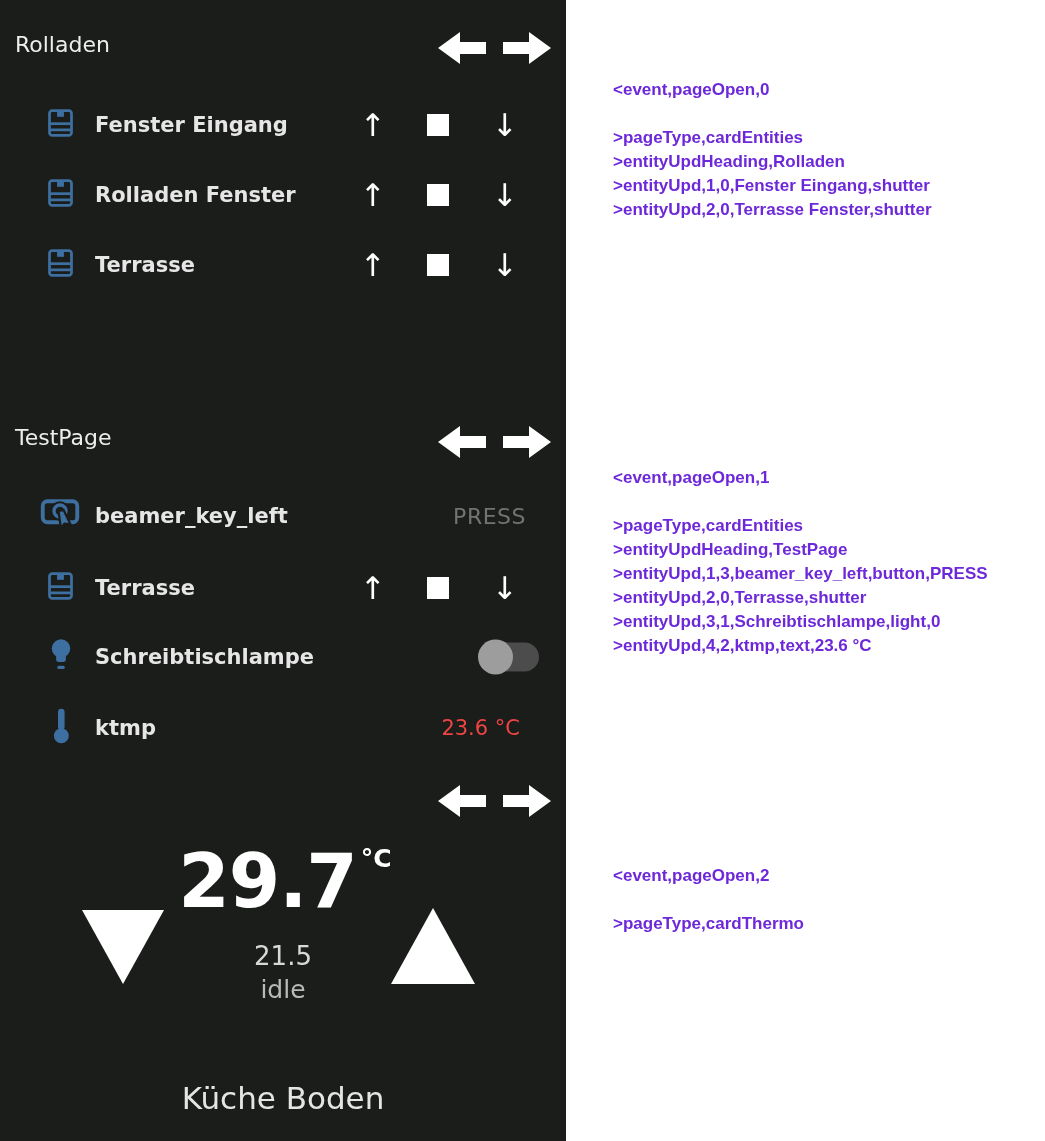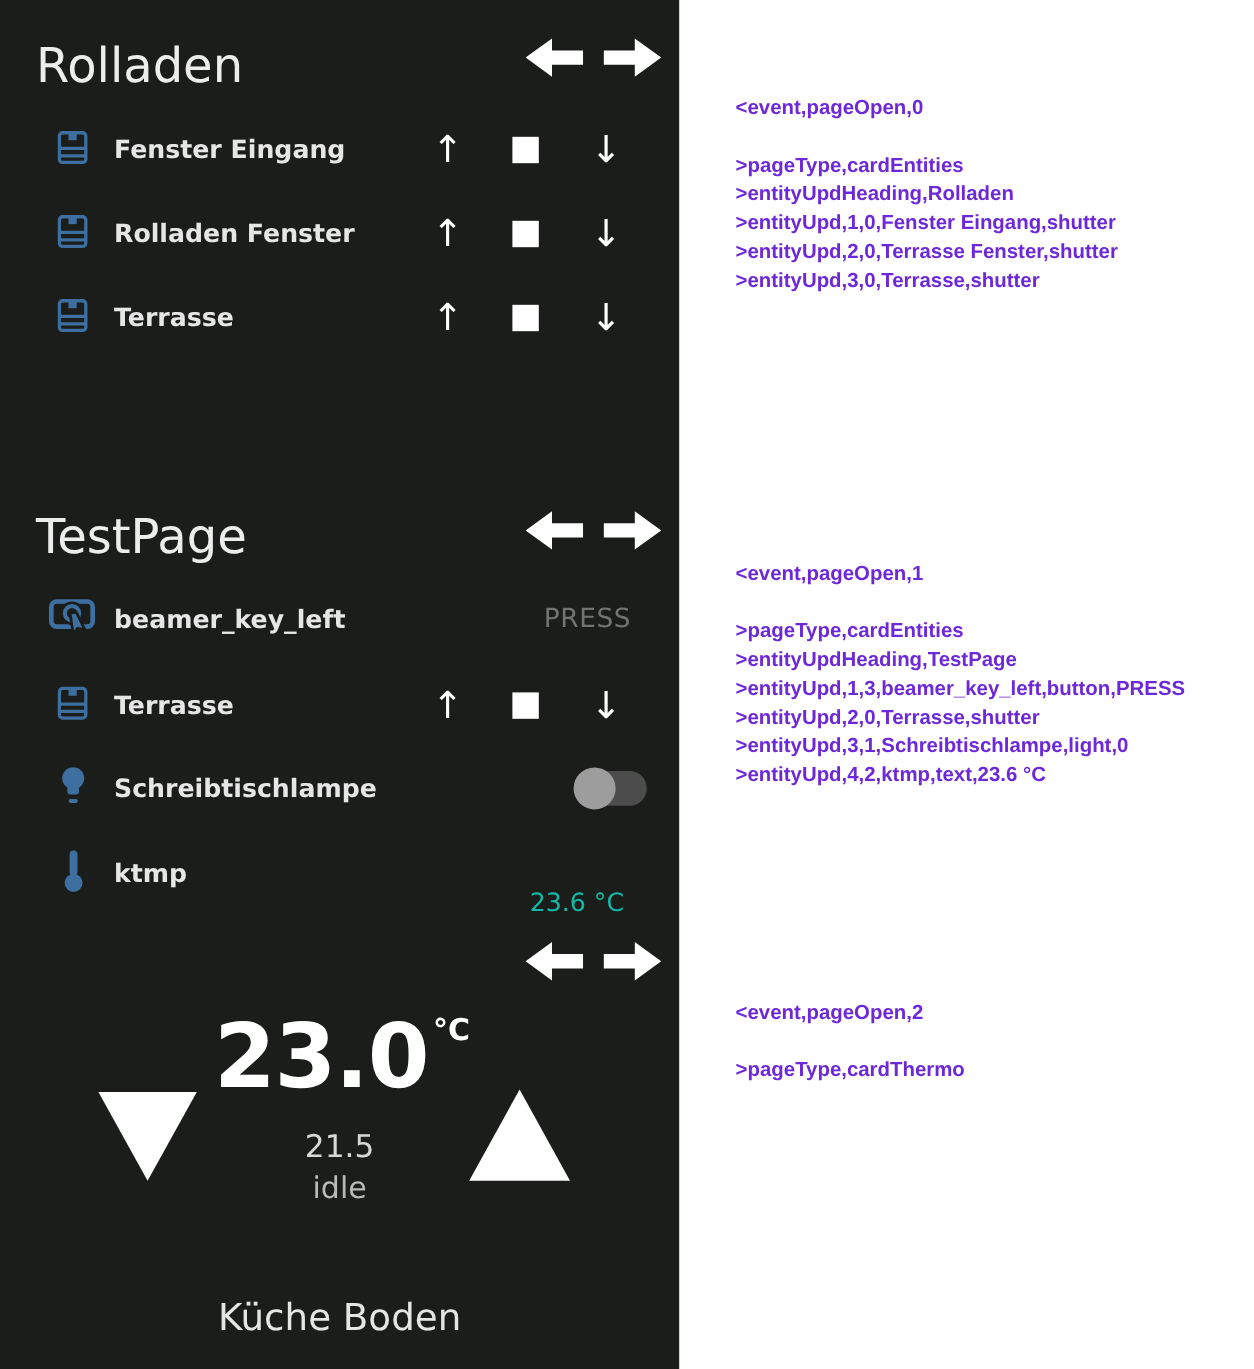--- a/index.html
+++ b/index.html
@@ -3,38 +3,38 @@
 <meta charset="utf-8">
 <style>
   html,body{margin:0;padding:0;background:#ffffff;width:1045px;height:1141px;overflow:hidden;
     font-family:"Liberation Sans",sans-serif;}
   .stage{position:relative;width:1045px;height:1141px;background:#ffffff;}
 
   
   .panel{position:absolute;left:0;top:0;width:566px;height:1141px;background:#1a1d19;
     font-family:"DejaVu Sans",sans-serif;color:#e8e8e8;}
   .card{position:absolute;left:0;width:566px;}
-  .card-heading{position:absolute;left:30px;font-size:40px;font-weight:400;color:#ededed;}
+  .card-heading{position:absolute;left:15px;font-size:22px;font-weight:400;color:#ededed;}
   .nav-arrows{position:absolute;display:flex;gap:17px;}
   .nav-arrow{width:48px;height:40px;cursor:pointer;}
   .nav-arrow svg{display:block;}
 
   .row{position:absolute;left:0;width:566px;height:70px;}
   .row .icon{position:absolute;left:44px;top:50%;transform:translateY(-50%);}
   .row .label{position:absolute;left:95px;top:50%;transform:translateY(-50%);
     font-size:21px;color:#e6e6e6;white-space:nowrap;font-weight:bold;}
   .ctl{position:absolute;top:50%;transform:translateY(-50%);color:#ffffff;text-align:center;}
   .ctl.up{left:352px;width:42px;font-size:31px;}
   .ctl.down{left:484px;width:42px;font-size:31px;}
   .stop-btn{position:absolute;left:427px;top:50%;transform:translateY(-50%);
     width:22px;height:22px;background:#ffffff;}
   .press{position:absolute;right:40px;top:50%;transform:translateY(-50%);
     font-size:22px;font-weight:500;color:#737373;letter-spacing:0.5px;}
   .value-text{position:absolute;right:46px;top:50%;transform:translateY(-50%);
-    font-size:21px;color:#14b8a6;white-space:nowrap;margin-top:24px;}
+    font-size:21px;color:#ef4444;white-space:nowrap;}
 
   
   .toggle{position:absolute;left:481px;top:50%;transform:translateY(-50%);
     width:58px;height:29px;border-radius:15px;background:#4c4c4c;cursor:pointer;}
   .toggle .knob{position:absolute;left:-3px;top:-3px;width:35px;height:35px;
     border-radius:50%;background:#9d9d9d;}
 
   
   .temp-big{position:absolute;left:0;top:838px;width:566px;text-align:center;white-space:nowrap;}
   .temp-big .num{font-size:74px;font-weight:700;color:#ffffff;letter-spacing:-1px;}
@@ -211,49 +211,48 @@
         </div>
         <div class="nav-arrow">
           <span><svg width="48" height="40" viewBox="0 0 48 40">
                 <polygon points="0,14 26,14 26,4 48,20 26,36 26,26 0,26" fill="#ffffff"></polygon>
               </svg></span>
         </div>
       </div>
     </div>
 
     <div class="temp-big">
-      <span class="num">23.0</span><span class="unit">°C</span>
+      <span class="num">29.7</span><span class="unit">°C</span>
     </div>
     <div class="tri-down"></div>
     <div class="tri-up"></div>
     <div class="target-temp">21.5</div>
     <div class="thermo-state">idle</div>
     <div class="thermo-title">Küche Boden</div>
   </div>
 
   <div class="log-block" style="top:78px;">
     <div class="log-line">&lt;event,pageOpen,0</div>
     <div class="log-gap"></div>
     <div class="log-line">&gt;pageType,cardEntities</div>
     <div class="log-line">&gt;entityUpdHeading,Rolladen</div>
     <div class="log-line">&gt;entityUpd,1,0,Fenster Eingang,shutter</div>
     <div class="log-line">&gt;entityUpd,2,0,Terrasse Fenster,shutter</div>
-    <div class="log-line">&gt;entityUpd,3,0,Terrasse,shutter</div>
   </div>
 
   <div class="log-block" style="top:466px;">
     <div class="log-line">&lt;event,pageOpen,1</div>
     <div class="log-gap"></div>
     <div class="log-line">&gt;pageType,cardEntities</div>
     <div class="log-line">&gt;entityUpdHeading,TestPage</div>
     <div class="log-line">&gt;entityUpd,1,3,beamer_key_left,button,PRESS</div>
     <div class="log-line">&gt;entityUpd,2,0,Terrasse,shutter</div>
     <div class="log-line">&gt;entityUpd,3,1,Schreibtischlampe,light,0</div>
     <div class="log-line">&gt;entityUpd,4,2,ktmp,text,23.6 °C</div>
   </div>
 
-  <div class="log-block" style="top:832px;">
+  <div class="log-block" style="top:864px;">
     <div class="log-line">&lt;event,pageOpen,2</div>
     <div class="log-gap"></div>
     <div class="log-line">&gt;pageType,cardThermo</div>
   </div>
 
 </div>
 
 </body></html>

